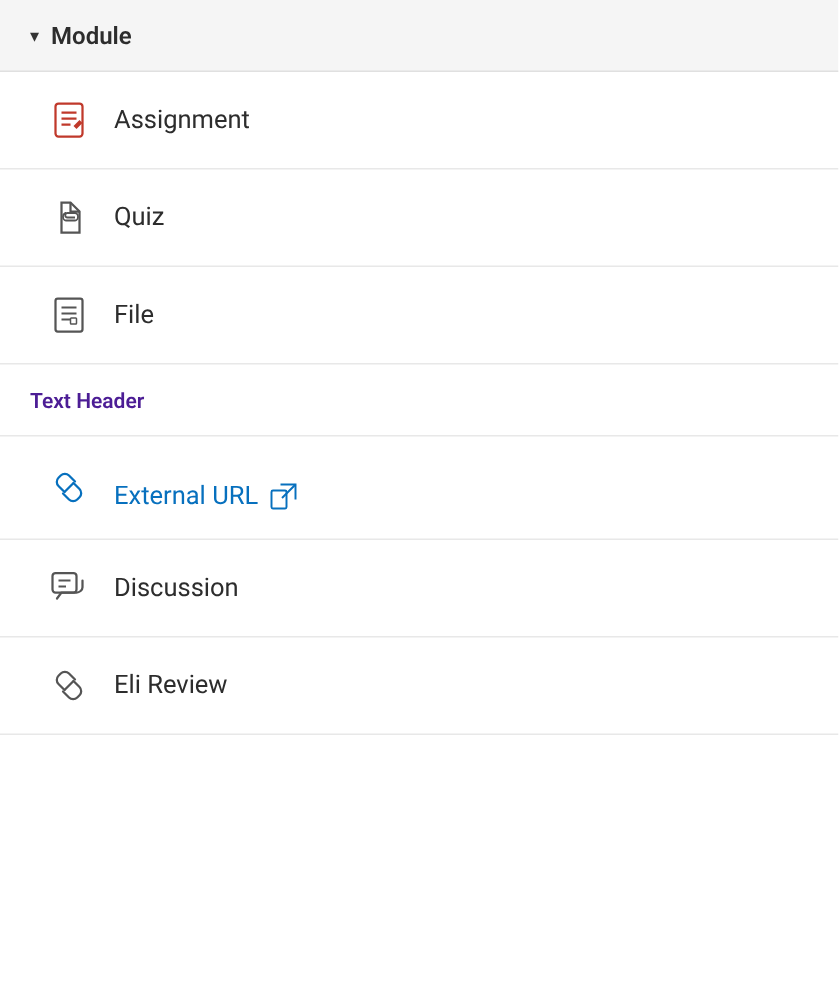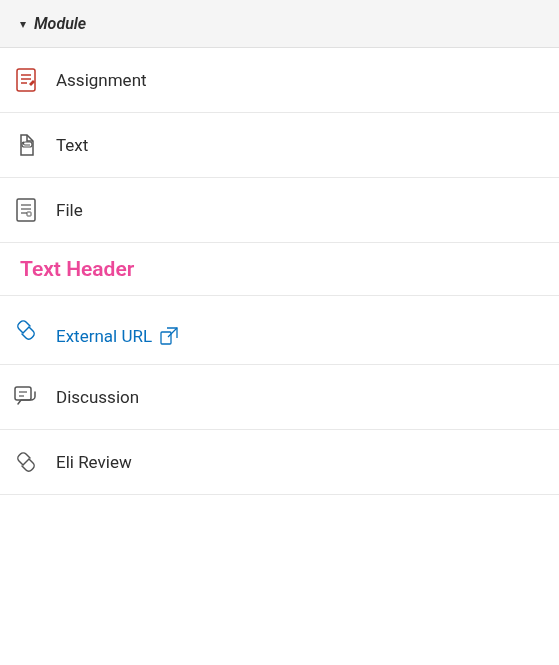--- a/index.html
+++ b/index.html
@@ -26,31 +26,30 @@
 
     .chevron-icon {
       font-size: 12px;
       color: #333;
     }
 
     .module-title {
       font-size: 16px;
       font-weight: 600;
       color: #2d2d2d;
-      font-style: italic;
     }
 
     .menu-list {
       list-style: none;
     }
 
     .menu-item {
       display: flex;
       align-items: center;
-      padding: 18px 12px;
+      padding: 18px 32px;
       border-bottom: 1px solid #e8e8e8;
       cursor: pointer;
       gap: 16px;
     }
 
     .menu-item-icon {
       width: 28px;
       height: 28px;
       display: flex;
       align-items: center;
@@ -67,23 +66,23 @@
     .menu-item-label.link-style {
       color: #0770be;
     }
 
     .text-header-item {
       padding: 14px 20px;
       border-bottom: 1px solid #e8e8e8;
     }
 
     .text-header-label {
-      font-size: 21px;
+      font-size: 14px;
       font-weight: 600;
-      color: #ec4899;
+      color: #4c1d95;
     }
 
     .external-url-row {
       display: flex;
       align-items: center;
       gap: 8px;
       margin-top: 12px;
     }
 
     .external-link-icon {
@@ -125,21 +124,21 @@
 
   <li class="menu-item">
     <div class="menu-item-icon">
       <svg width="26" height="26" viewBox="0 0 26 26" fill="none">
         <path d="M8 3 L14 3 L20 9 L20 23 L8 23 Z" fill="none" stroke="#555" stroke-width="1.5"></path>
         <path d="M14 3 L14 9 L20 9" fill="none" stroke="#555" stroke-width="1.5"></path>
 
         <path d="M11 10 C11 10 9 10 9 12.5 C9 15 11 15 11 15 L17 15 C17 15 19 15 19 12.5 C19 10 17 10 17 10 L12 10 C12 10 10.5 10 10.5 11.5 C10.5 13 12 13 12 13 L17 13" fill="none" stroke="#555" stroke-width="1.2"></path>
       </svg>
     </div>
-    <span class="menu-item-label">Text</span>
+    <span class="menu-item-label">Quiz</span>
   </li>
 
   <li class="menu-item">
     <div class="menu-item-icon">
       <svg width="26" height="26" viewBox="0 0 26 26" fill="none">
         <rect x="4" y="2" width="18" height="22" rx="1.5" stroke="#555" stroke-width="1.5" fill="none"></rect>
         <line x1="8" y1="8" x2="18" y2="8" stroke="#555" stroke-width="1.2"></line>
         <line x1="8" y1="12" x2="18" y2="12" stroke="#555" stroke-width="1.2"></line>
         <line x1="8" y1="16" x2="14" y2="16" stroke="#555" stroke-width="1.2"></line>
         <rect x="14" y="15" width="4" height="4" rx="0.5" fill="none" stroke="#555" stroke-width="1"></rect>

